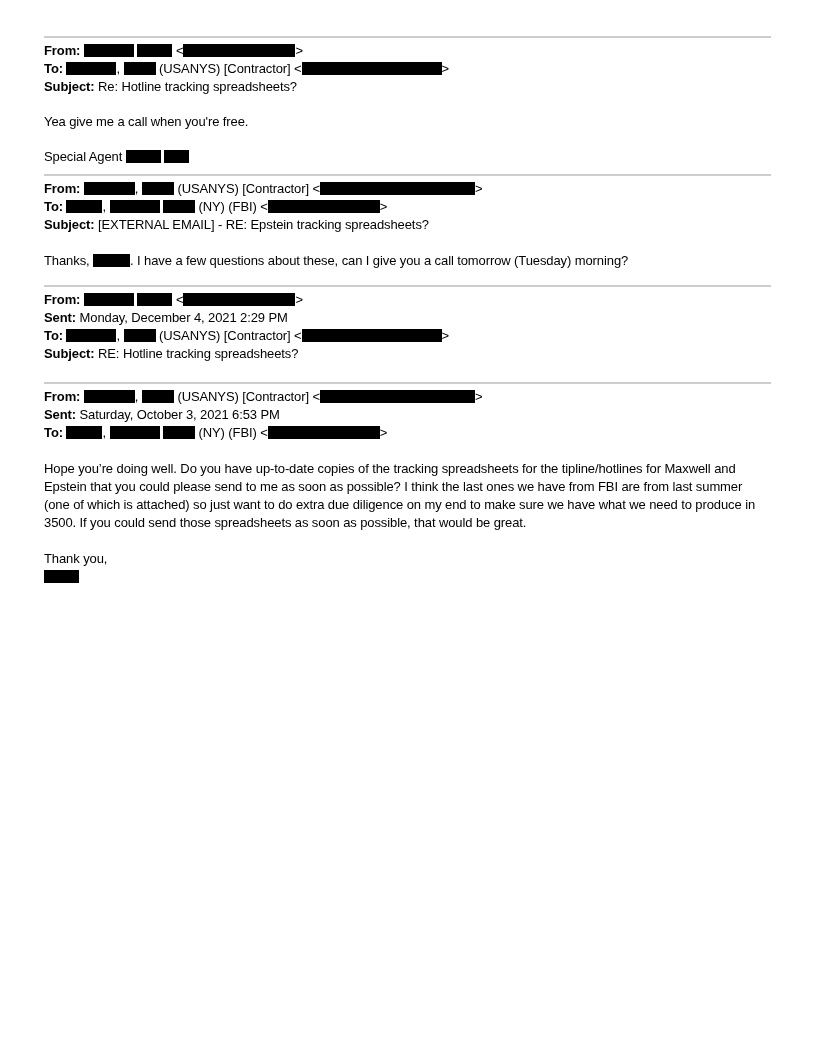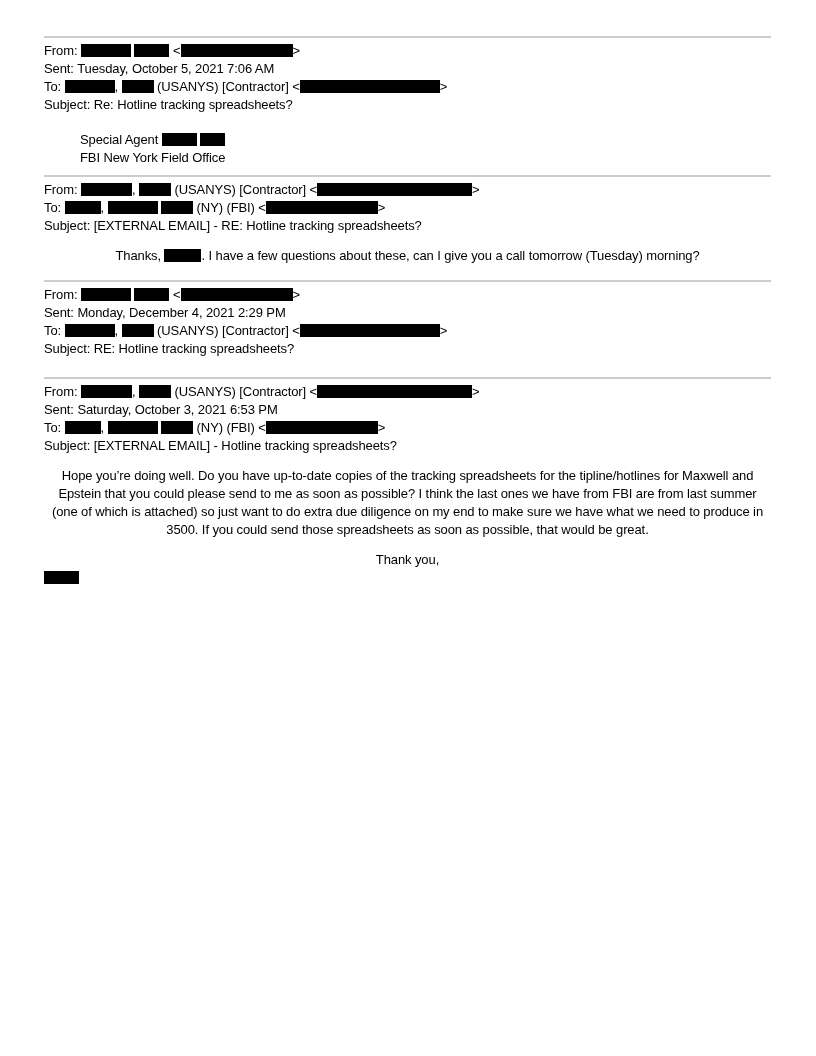--- a/index.html
+++ b/index.html
@@ -18,58 +18,57 @@
   }
   p { margin:0; }
   .rule {
     border:0; height:0; margin:0;
     border-top:2px solid var(--rule-color,#cdcdcd);
   }
   .rule.gap2 { margin-top:8px; }
   .rule.gap3 { margin-top:15px; }
   .rule.gap4 { margin-top:19px; }
   .hdr { margin-top:4px; }
-  .lbl { font-weight:normal; }
+  .lbl { font-weight:bold; }
   .para { margin-top:17px; }
-  .para-wide { margin-top:12px;text-align:center; }
-  .sig { margin-top:17px;margin-left:36px; }
+  .para-wide { margin-top:18px; }
+  .sig { margin-top:17px; }
   .redact {
     display:inline-block;
     height:13px;
     background:var(--redaction-color,#000000);
     vertical-align:-2px;
   }
 </style>
 </head>
 <body>
 
 <div class="page">
 
   <hr class="rule">
 
   <div>
     <div class="hdr">
       <p><span class="lbl">From:</span> <span><span class="redact" style="width: 50px;"></span> <span class="redact" style="width: 35px;"></span> &lt;<span class="redact" style="width: 112px;"></span>&gt;</span></p>
-      <p><span class="lbl">Sent:</span> <span>Tuesday, October 5, 2021 7:06 AM</span></p>
       <p><span class="lbl">To:</span> <span><span class="redact" style="width: 50px;"></span>, <span class="redact" style="width: 32px;"></span> (USANYS) [Contractor] &lt;<span class="redact" style="width: 140px;"></span>&gt;</span></p>
       <p><span class="lbl">Subject:</span> <span>Re: Hotline tracking spreadsheets?</span></p>
     </div>
+    <p class="para">Yea give me a call when you're free.</p>
     <div class="sig">
       <p>Special Agent <span class="redact" style="width: 35px;"></span> <span class="redact" style="width: 25px;"></span></p>
-      <p>FBI New York Field Office</p>
     </div>
   </div>
 
   <hr class="rule gap2">
 
   <div>
     <div class="hdr">
       <p><span class="lbl">From:</span> <span><span class="redact" style="width: 51px;"></span>, <span class="redact" style="width: 32px;"></span> (USANYS) [Contractor] &lt;<span class="redact" style="width: 155px;"></span>&gt;</span></p>
       <p><span class="lbl">To:</span> <span><span class="redact" style="width: 36px;"></span>, <span class="redact" style="width: 50px;"></span> <span class="redact" style="width: 32px;"></span> (NY) (FBI) &lt;<span class="redact" style="width: 112px;"></span>&gt;</span></p>
-      <p><span class="lbl">Subject:</span> <span>[EXTERNAL EMAIL] - RE: Hotline tracking spreadsheets?</span></p>
+      <p><span class="lbl">Subject:</span> <span>[EXTERNAL EMAIL] - RE: Epstein tracking spreadsheets?</span></p>
     </div>
     <p class="para-wide">Thanks, <span class="redact" style="width: 37px;"></span>. I have a few questions about these, can I give you a call tomorrow (Tuesday) morning?</p>
   </div>
 
   <hr class="rule gap3">
 
   <div>
     <div class="hdr">
       <p><span class="lbl">From:</span> <span><span class="redact" style="width: 50px;"></span> <span class="redact" style="width: 35px;"></span> &lt;<span class="redact" style="width: 112px;"></span>&gt;</span></p>
       <p><span class="lbl">Sent:</span> <span>Monday, December 4, 2021 2:29 PM</span></p>
@@ -78,20 +77,19 @@
     </div>
   </div>
 
   <hr class="rule gap4">
 
   <div>
     <div class="hdr">
       <p><span class="lbl">From:</span> <span><span class="redact" style="width: 51px;"></span>, <span class="redact" style="width: 32px;"></span> (USANYS) [Contractor] &lt;<span class="redact" style="width: 155px;"></span>&gt;</span></p>
       <p><span class="lbl">Sent:</span> <span>Saturday, October 3, 2021 6:53 PM</span></p>
       <p><span class="lbl">To:</span> <span><span class="redact" style="width: 36px;"></span>, <span class="redact" style="width: 50px;"></span> <span class="redact" style="width: 32px;"></span> (NY) (FBI) &lt;<span class="redact" style="width: 112px;"></span>&gt;</span></p>
-      <p><span class="lbl">Subject:</span> <span>[EXTERNAL EMAIL] - Hotline tracking spreadsheets?</span></p>
     </div>
     <p class="para-wide">Hope you’re doing well. Do you have up-to-date copies of the tracking spreadsheets for the tipline/hotlines for Maxwell and Epstein that you could please send to me as soon as possible? I think the last ones we have from FBI are from last summer (one of which is attached) so just want to do extra due diligence on my end to make sure we have what we need to produce in 3500. If you could send those spreadsheets as soon as possible, that would be great.</p>
     <p class="para-wide">Thank you,</p>
     <p><span class="redact" style="width: 35px;"></span></p>
   </div>
 
 </div>
 
 </body></html>

